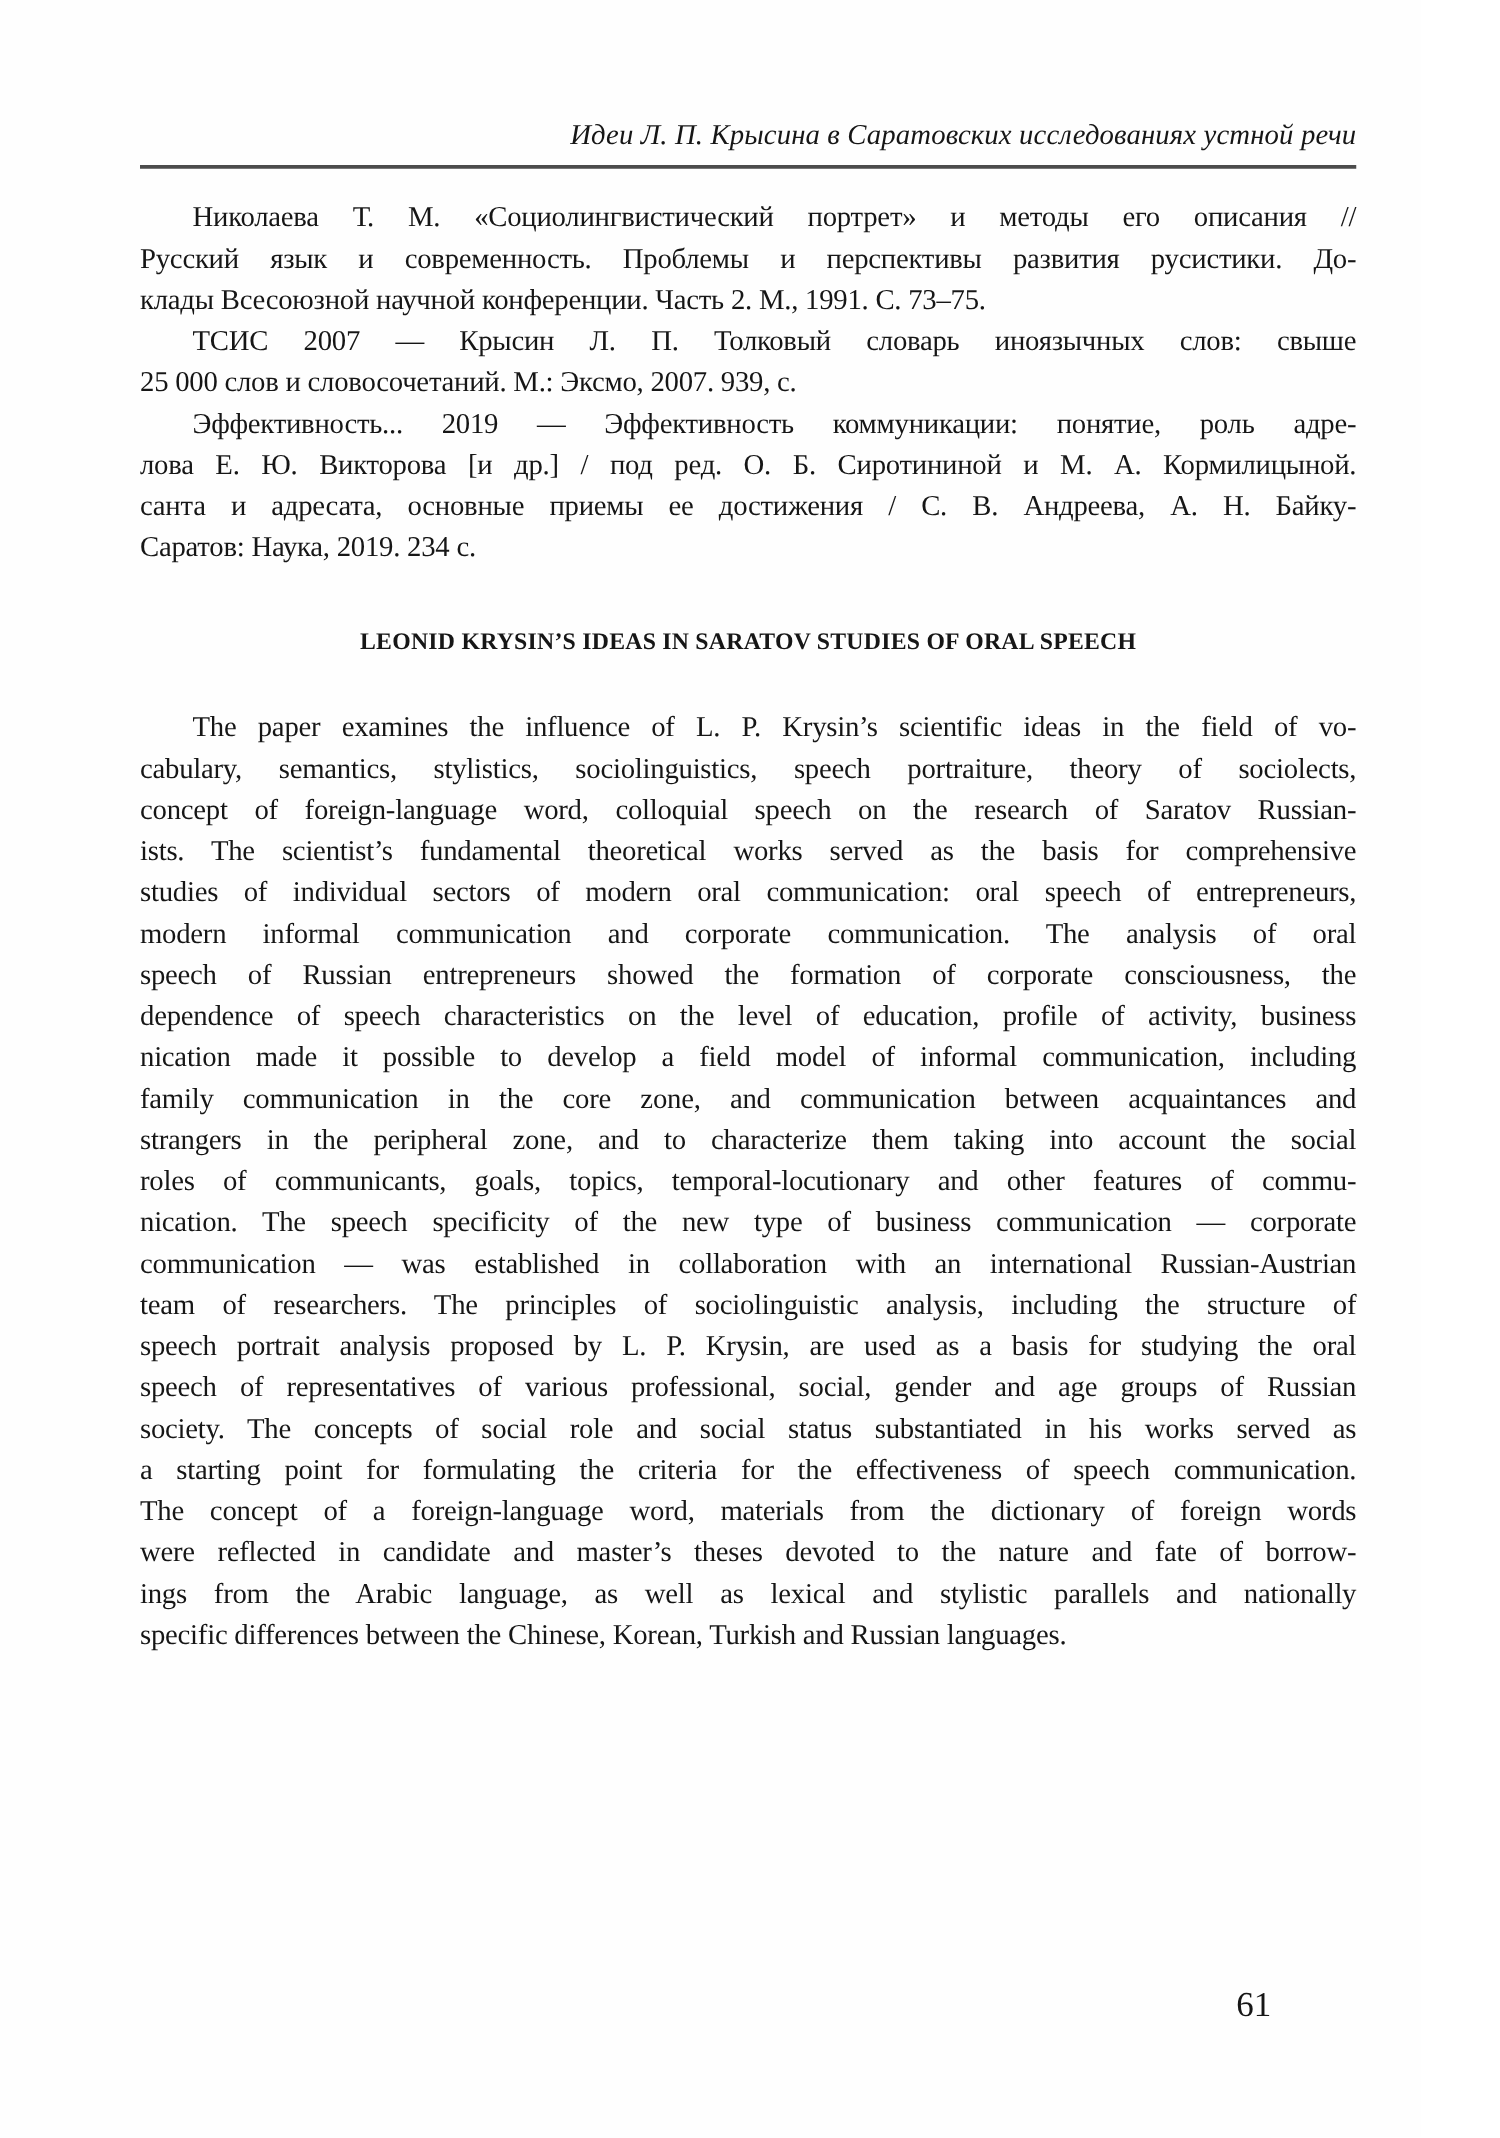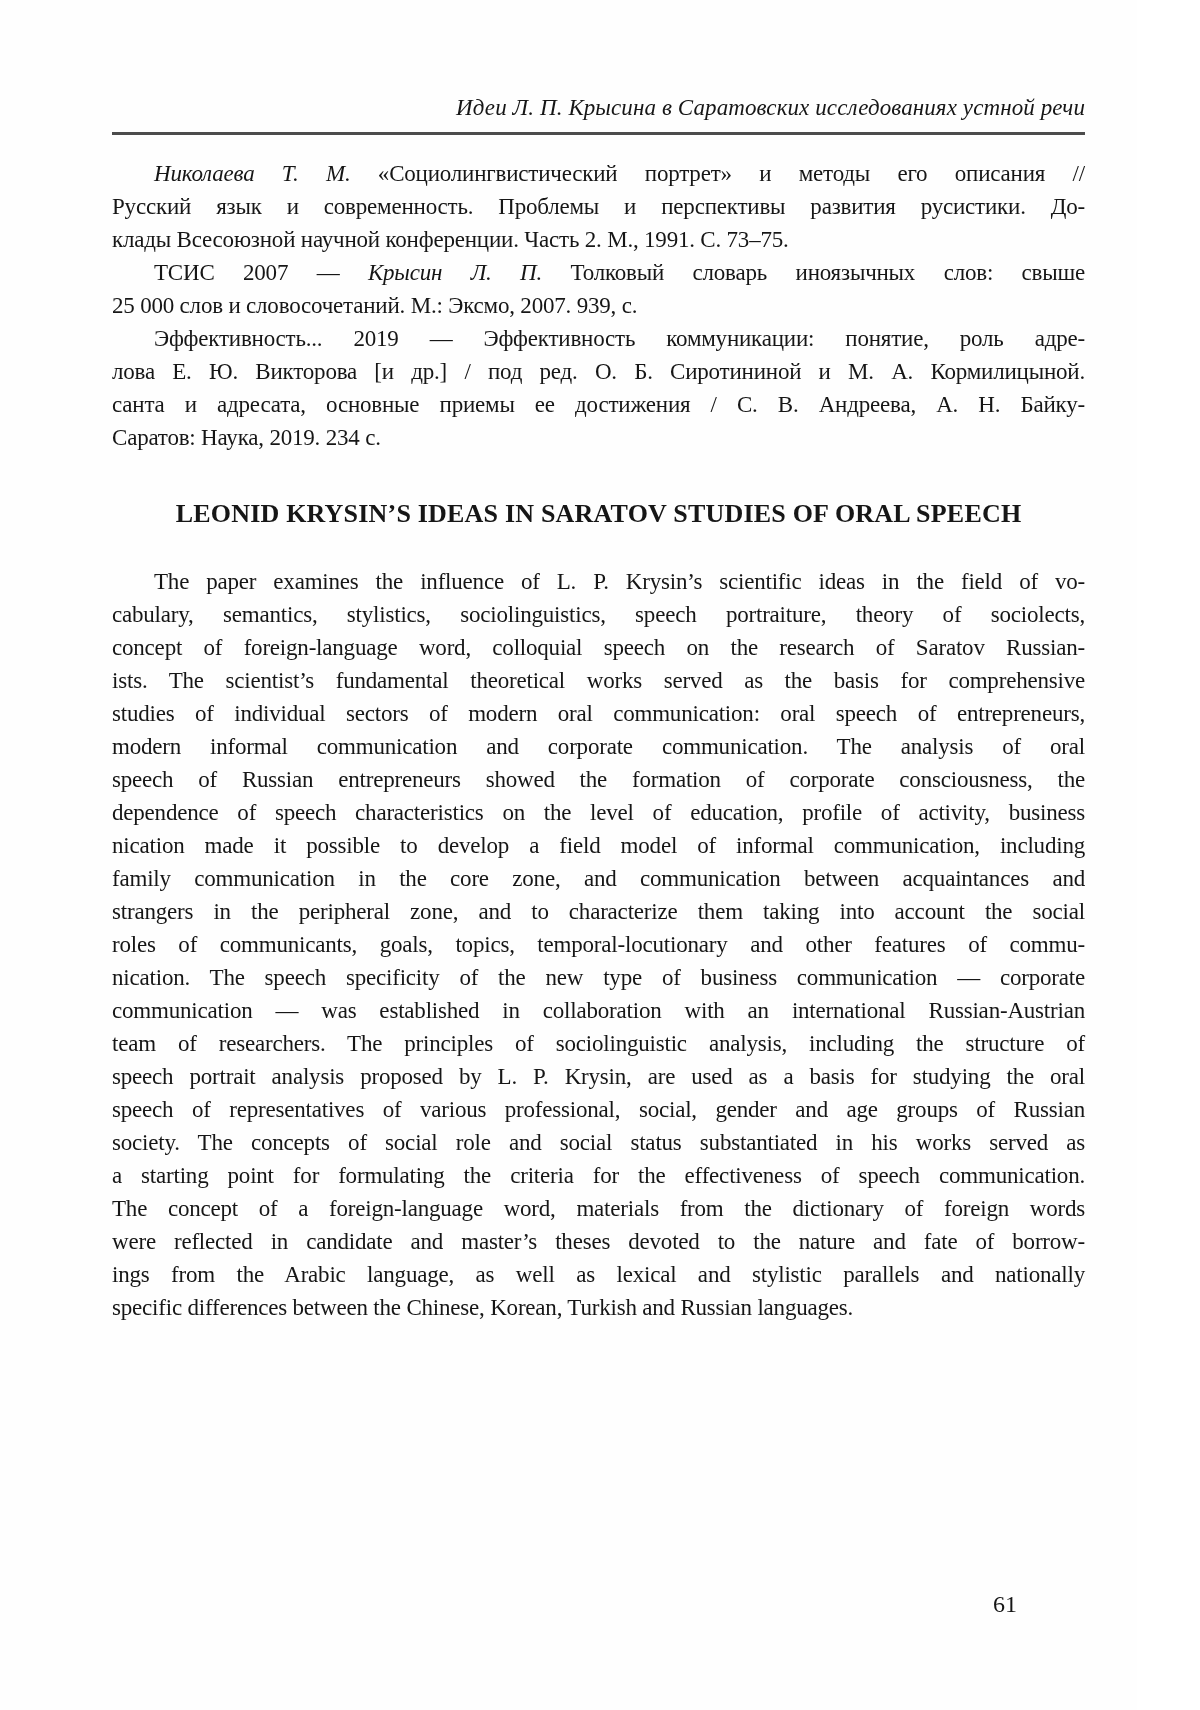--- a/index.html
+++ b/index.html
@@ -32,37 +32,37 @@
   }
   .refs { margin-top:22px; }
   .line {
     text-align:justify;
     text-align-last:justify;
     letter-spacing:-0.2px;
     white-space:nowrap;
   }
   .line.first { text-indent:42px; }
   .line.last { text-align-last:left; }
-  .it { font-style:italic; }
+  .it { }
   .author-block { margin-top:78px; text-align:center; }
   .author-names { font-weight:bold; font-style:italic; }
   .author-affiliation, .author-location, .author-emails { font-style:italic; }
   .article-title {
     margin-top:43px;
     text-align:center;
     font-weight:bold;
-    font-size:26px;
+    font-size:19px;
     letter-spacing:0.2px;
   }
   .abstract { margin-top:35px; }
   .page-number {
     position:absolute;
     top:1588px;
     right:120px;
-    font-size:24px;
+    font-size:28px;
     text-align:center;
   }
 </style>
 </head>
 <body>
 
 <div class="page">
   <div class="content">
 
     <div class="running-title">Идеи Л. П. Крысина в Саратовских исследованиях устной речи</div>

